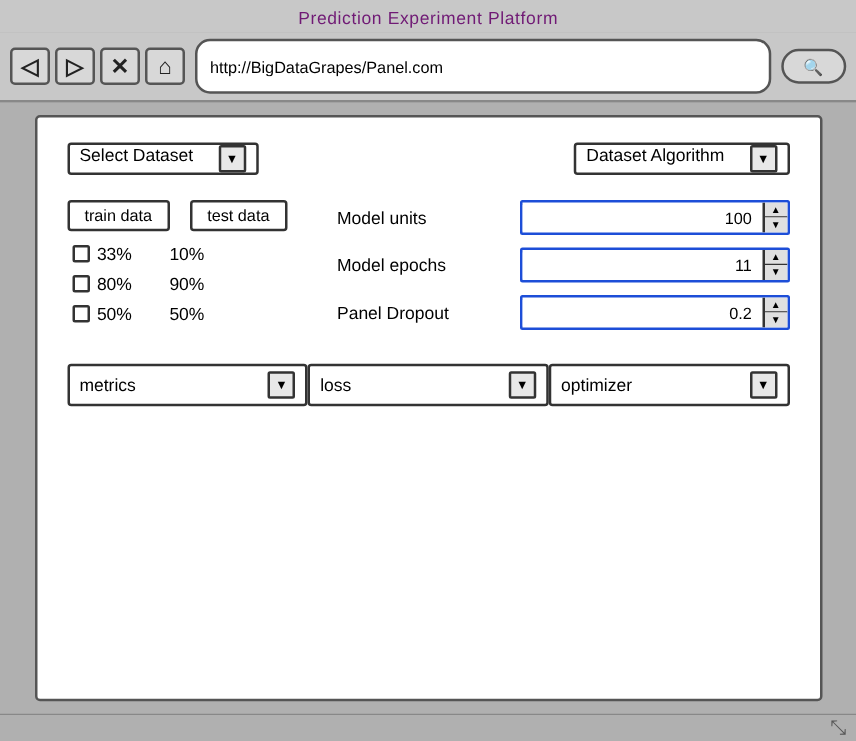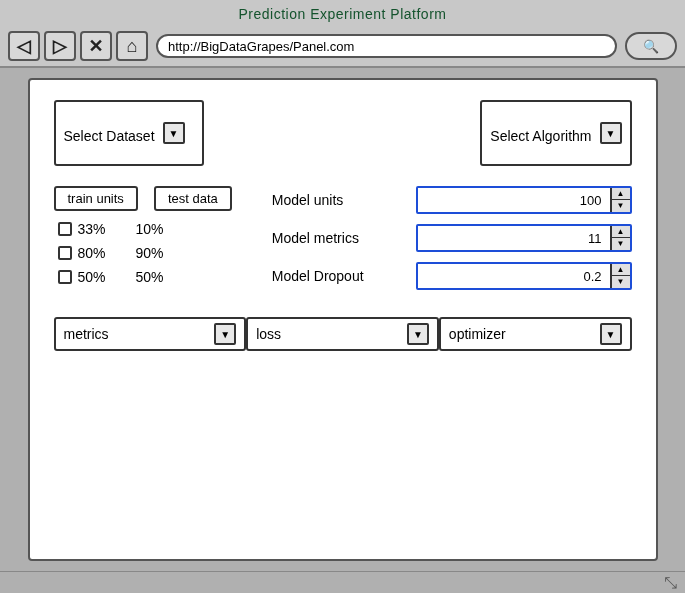--- a/index.html
+++ b/index.html
@@ -16,21 +16,21 @@
     }
 
     .title-bar {
       width: 100%;
       background: #c8c8c8;
       text-align: center;
       padding: 6px 0 4px 0;
       font-size: 14px;
       font-weight: normal;
       letter-spacing: 0.5px;
-      color: #14532d;
+      color: #701a75;
     }
 
     .toolbar {
       width: 100%;
       background: #c8c8c8;
       display: flex;
       align-items: center;
       padding: 5px 8px;
       gap: 4px;
       border-bottom: 2px solid #888;
@@ -46,21 +46,21 @@
       align-items: center;
       justify-content: center;
       cursor: pointer;
       font-size: 18px;
       font-weight: bold;
       color: #222;
     }
 
     .address-bar {
       flex: 1;
-      height: 24px;
+      height: 44px;
       border: 2px solid #555;
       border-radius: 12px;
       padding: 2px 10px;
       font-size: 13px;
       background: white;
       font-family: inherit;
       margin: 0 4px;
     }
 
     .search-btn {
@@ -88,29 +88,29 @@
 
     .top-selects {
       display: flex;
       justify-content: space-between;
       align-items: center;
       margin-bottom: 20px;
     }
 
     .select-dropdown {
       display: flex;
-      align-items: flex-end;
+      align-items: flex-start;
       border: 2px solid #333;
       border-radius: 3px;
       background: white;
-      padding: 20px 8px;
+      padding: 0 8px;
       cursor: pointer;
       font-family: inherit;
       font-size: 14px;
-      gap: 8px;
+      gap: 20px;
       min-width: 150px;
     }
 
     .dropdown-arrow {
       width: 22px;
       height: 22px;
       border: 2px solid #333;
       border-radius: 2px;
       display: flex;
       align-items: center;
@@ -313,30 +313,30 @@
 </div>
 
 <div class="main-content">
 
   <div class="top-selects">
     <div class="select-dropdown">
       <span>Select  Dataset</span>
       <div class="dropdown-arrow">▼</div>
     </div>
     <div class="select-dropdown">
-      <span>Select  Algorithm</span>
+      <span>Dataset  Algorithm</span>
       <div class="dropdown-arrow">▼</div>
     </div>
   </div>
 
   <div class="middle-section">
 
     <div class="data-split-section">
       <div class="data-labels">
-        <div class="data-label-box">train units</div>
+        <div class="data-label-box">train data</div>
         <div class="data-label-box">test data</div>
       </div>
       <div class="split-rows">
 
         <div class="split-row">
           <div class="train-pct">
             <div class="checkbox"></div>
             <span>33%</span>
           </div>
           <span class="test-pct">10%</span>
@@ -367,32 +367,32 @@
         <div class="spinner-input">
           <input class="spinner-value" type="text" value="100" style="">
           <div class="spinner-buttons">
             <button class="spinner-up">▲</button>
             <button class="spinner-down">▼</button>
           </div>
         </div>
       </div>
 
       <div class="param-row">
-        <span class="param-label">Model metrics</span>
+        <span class="param-label">Model epochs</span>
         <div class="spinner-input">
           <input class="spinner-value" type="text" value="11" style="">
           <div class="spinner-buttons">
             <button class="spinner-up">▲</button>
             <button class="spinner-down">▼</button>
           </div>
         </div>
       </div>
 
       <div class="param-row">
-        <span class="param-label">Model Dropout</span>
+        <span class="param-label">Panel Dropout</span>
         <div class="spinner-input">
           <input class="spinner-value" type="text" value="0.2" style="">
           <div class="spinner-buttons">
             <button class="spinner-up">▲</button>
             <button class="spinner-down">▼</button>
           </div>
         </div>
       </div>
     </div>
 

